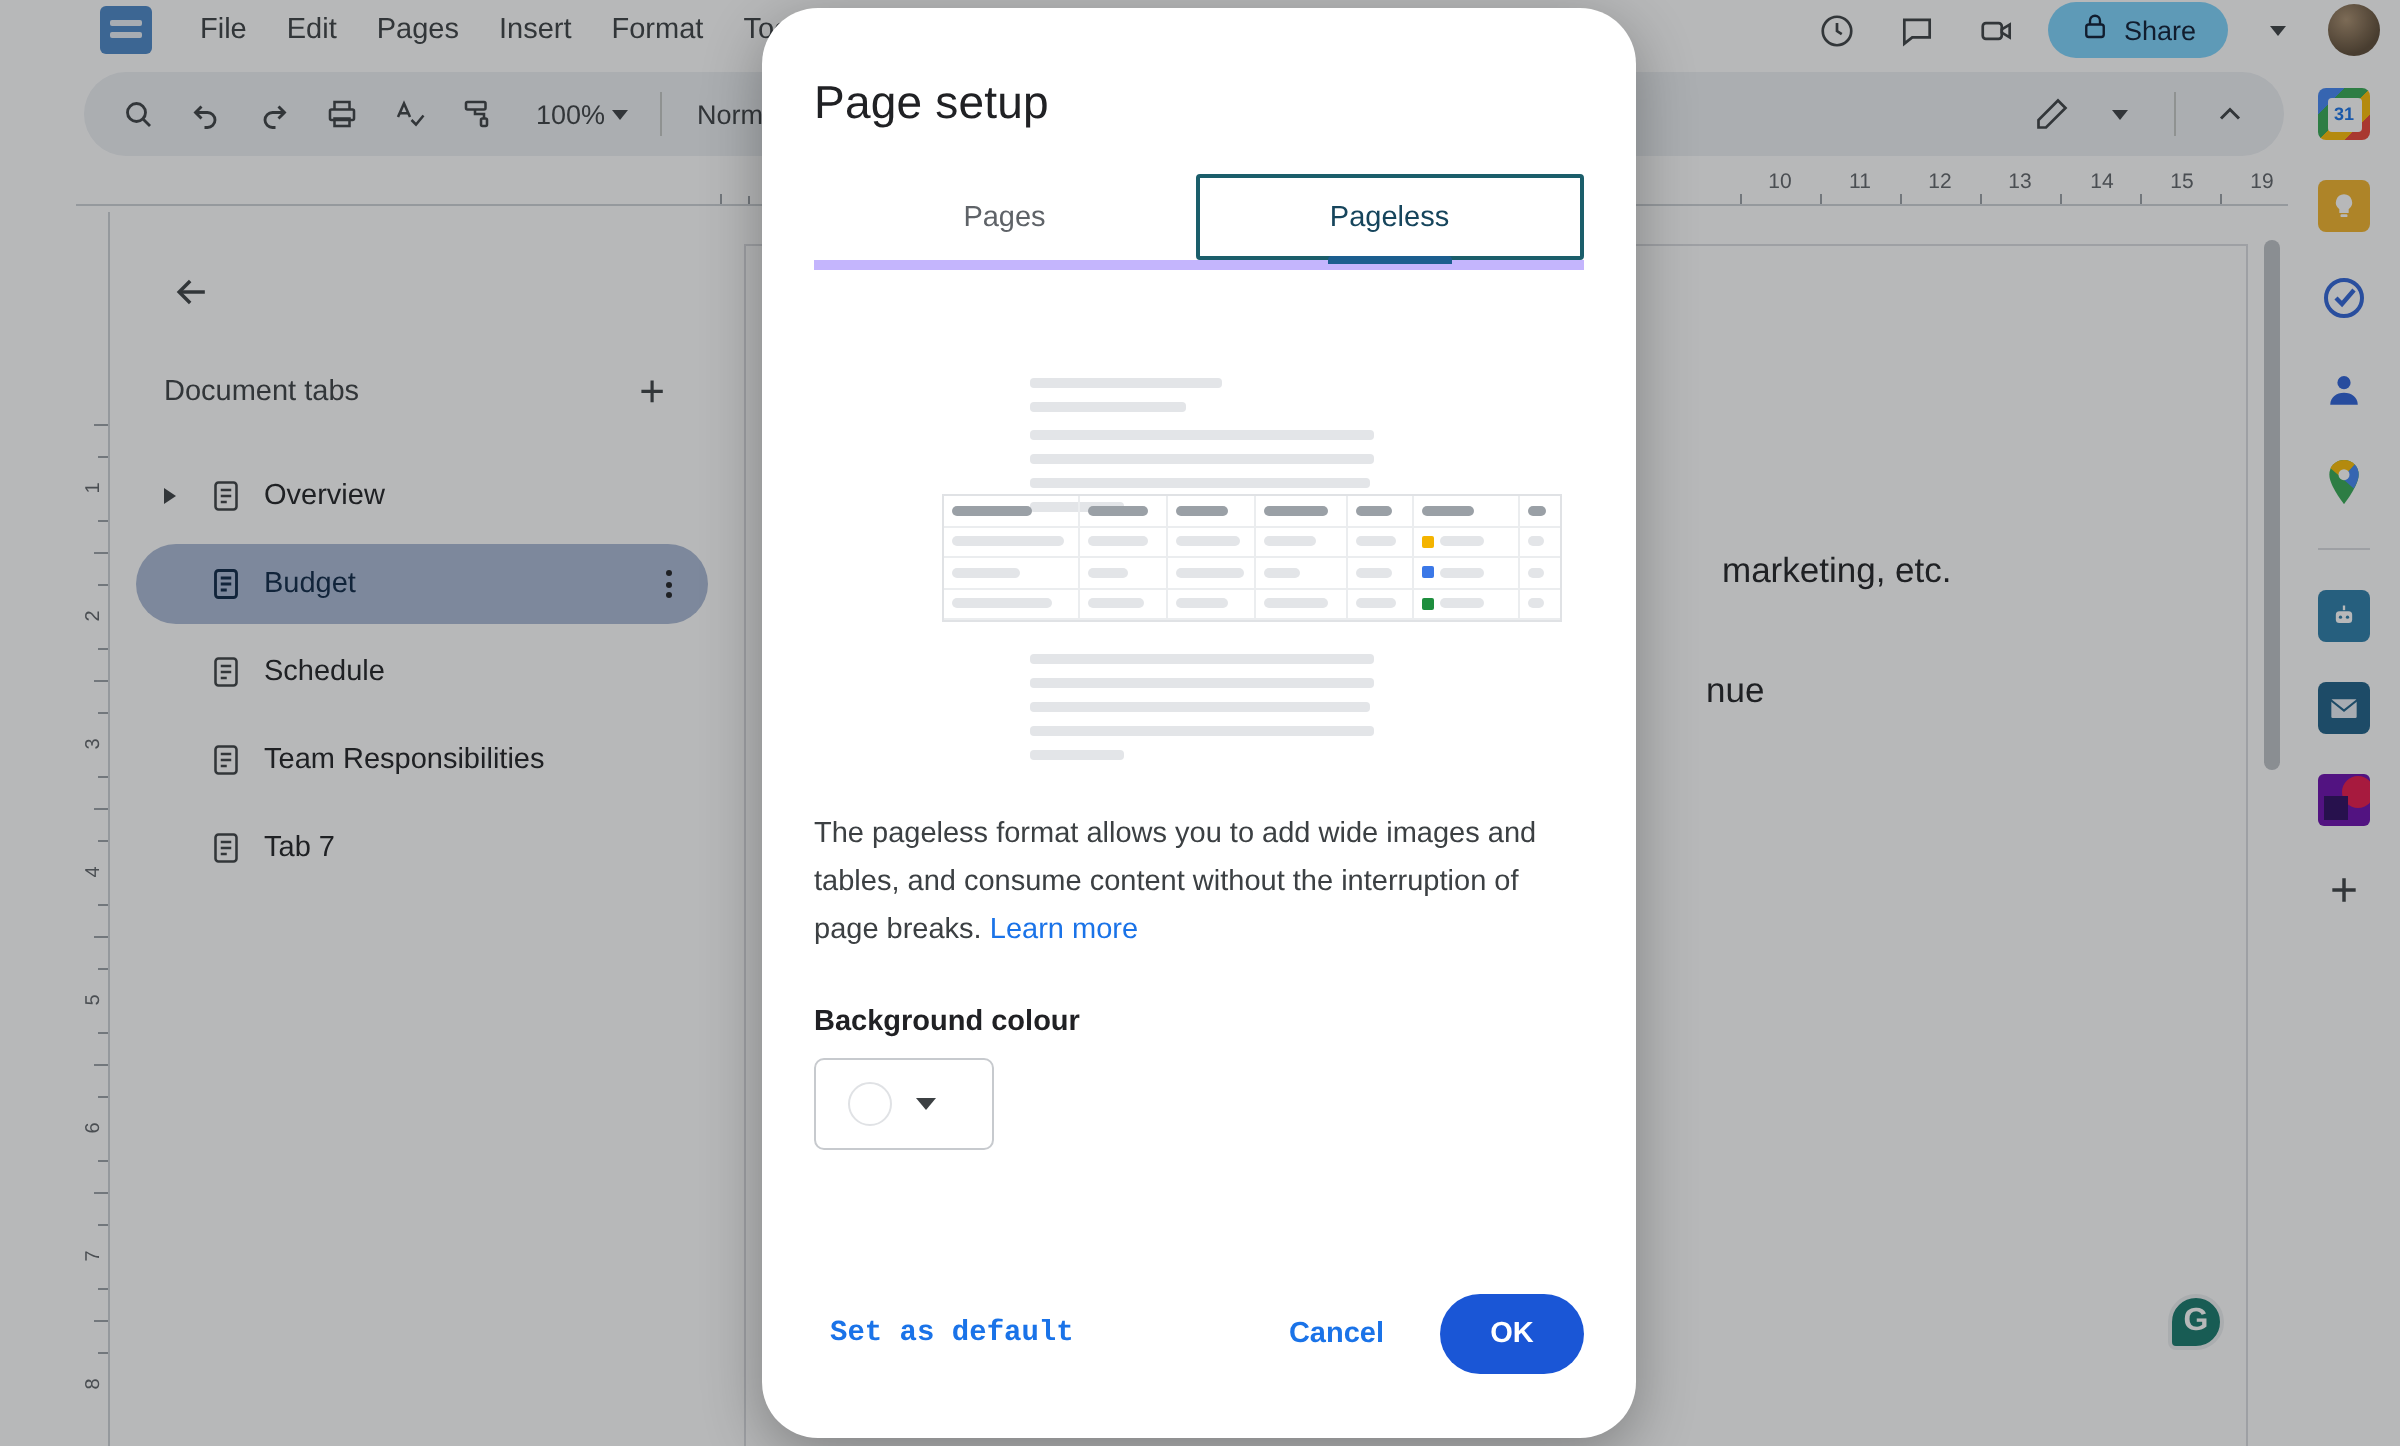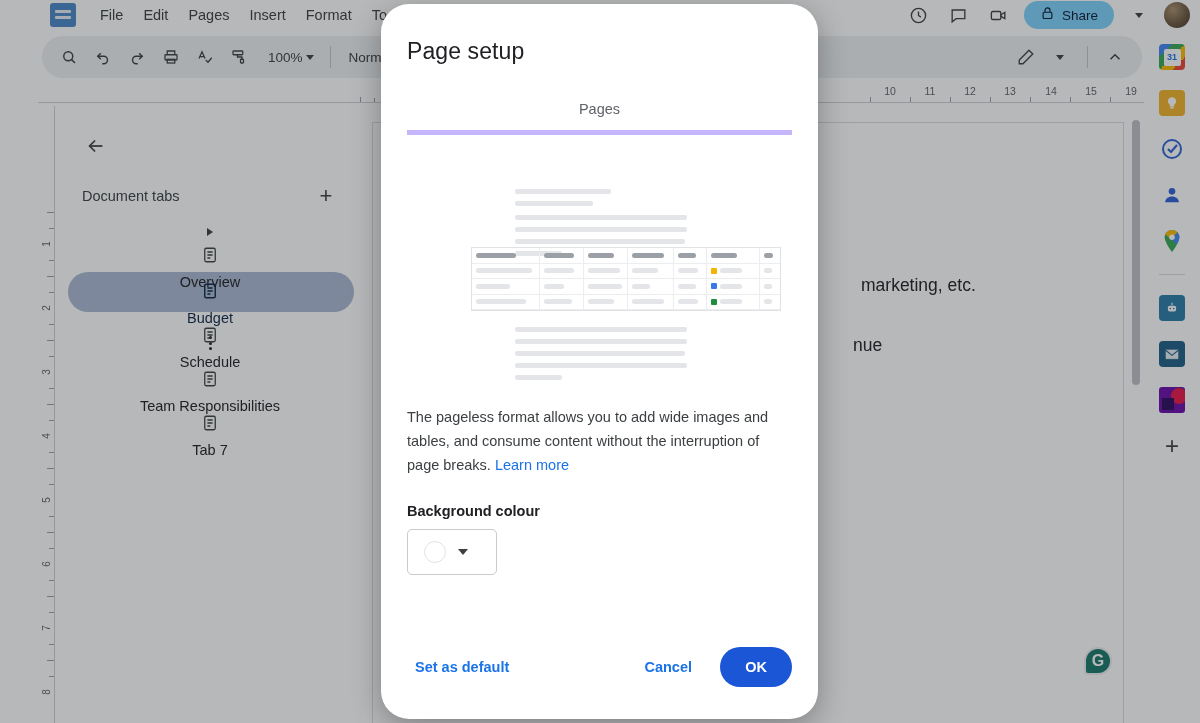--- a/index.html
+++ b/index.html
@@ -168,21 +168,20 @@
   .add-tab {
     width: 28px; height: 28px; display: flex; align-items: center; justify-content: center;
     color: #3c4043; font-size: 22px; line-height: 1;
   }
   .tab-row {
     display: flex; align-items: center;
     height: 40px; border-radius: 20px;
     padding: 0 10px 0 8px;
     margin-bottom: 4px;
     gap: 10px;
-    flex-direction: column;
   }
   .tab-row.selected { background: #aab9d4; }
   .tab-caret {
     width: 18px; flex: 0 0 auto; display: flex; align-items: center; justify-content: center;
   }
   .tab-caret .tri {
     width: 0; height: 0;
     border-top: 4.5px solid transparent;
     border-bottom: 4.5px solid transparent;
     border-left: 6px solid #3c4043;
@@ -331,20 +330,21 @@
     border-right: 5px solid transparent;
     border-top: 6px solid #3c4043;
   }
   .dlg-actions {
     margin-top: auto; margin-bottom: 32px;
     display: flex; align-items: center;
   }
   .btn-text {
     font-size: 14.5px; color: #1a73e8; font-weight: bold;
     padding: 10px 8px;
+    font-family: Liberation Mono, monospace;
   }
   .btn-cancel {
     font-size: 14.5px; color: #1a73e8; font-weight: bold;
     margin-left: auto; padding: 10px 14px;
   }
   .btn-ok {
     background: #1a56d6; color: #ffffff;
     font-size: 14.5px; font-weight: bold;
     border-radius: 20px;
     height: 40px; min-width: 72px;
@@ -689,20 +689,24 @@
   <div class="scrim"></div>
 
   <div class="dialog">
 
     <div class="dlg-title">Page setup</div>
 
     <div class="dlg-tabs">
       <div class="dlg-tab">
         <span>Pages</span>
       </div>
+      <div class="dlg-tab active focused">
+        <span>Pageless</span>
+        <span class="tab-underline"></span>
+      </div>
     </div>
 
     <div class="preview">
       <div class="pv-line" style="left:108px; top:8px;  width:96px;"></div>
       <div class="pv-line" style="left:108px; top:20px; width:78px;"></div>
       <div class="pv-line" style="left:108px; top:34px; width:172px;"></div>
       <div class="pv-line" style="left:108px; top:46px; width:172px;"></div>
       <div class="pv-line" style="left:108px; top:58px; width:170px;"></div>
       <div class="pv-line" style="left:108px; top:70px; width:47px;"></div>
 

